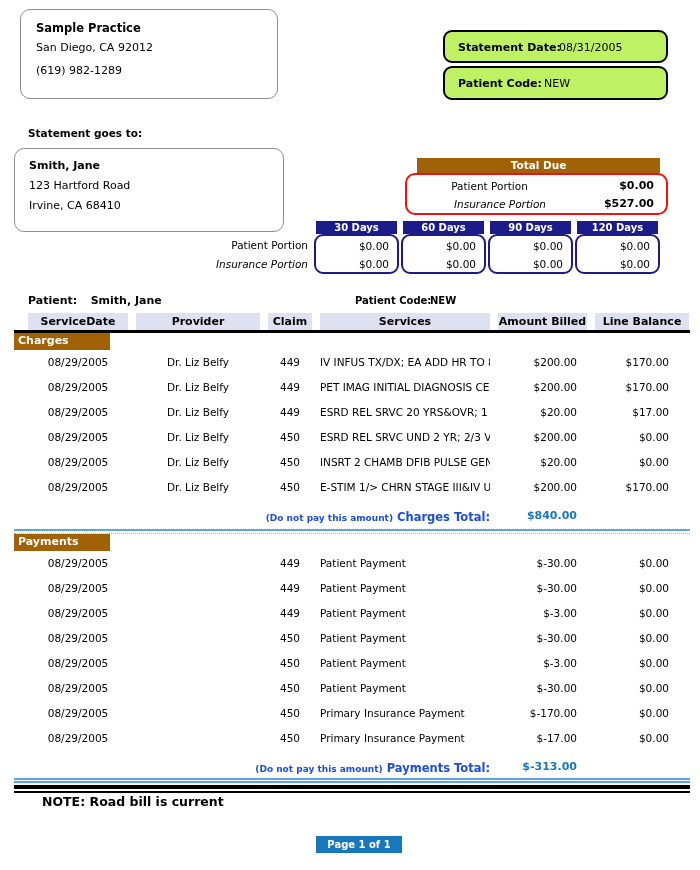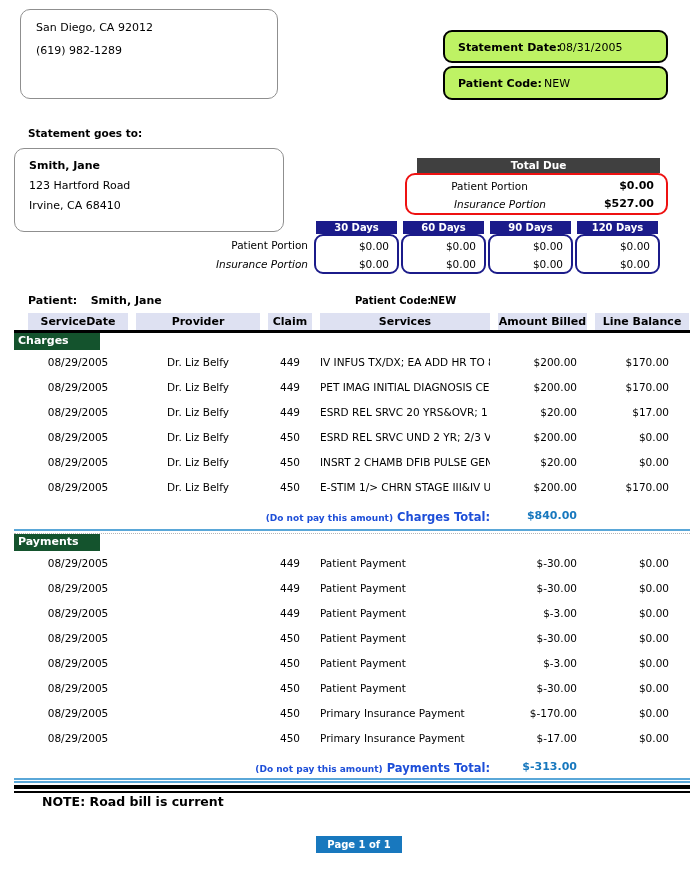--- a/index.html
+++ b/index.html
@@ -28,21 +28,21 @@
   .goes-to { position:absolute; left:28px; top:127px; font-weight:bold; font-size:10.5px; }
 
   
   .recipient-box { position:absolute; left:14px; top:148px; width:270px; height:84px;
     border:1.5px solid #8f8f8f; border-radius:10px; padding:10px 14px; background:#fff; }
   .recipient-box .rname { font-weight:bold; font-size:11px; margin-bottom:7px; }
   .recipient-box .rline { font-size:11px; margin-bottom:7px; }
 
   
   .td-header { position:absolute; left:417px; top:158px; width:243px; height:15px;
-    background:#404040; color:#fff; font-weight:bold; font-size:10.5px; text-align:center;
+    background:#a16207; color:#fff; font-weight:bold; font-size:10.5px; text-align:center;
     line-height:15px; }
   .td-box { position:absolute; left:405px; top:173px; width:263px; height:42px;
     border:2.5px solid #ee1111; border-radius:10px; background:#fff; padding-top:2px; }
   .td-row { display:flex; height:18px; line-height:18px; font-size:10.5px; }
   .td-row .td-lbl { width:165px; text-align:center; }
   .td-row .td-val { flex:1; text-align:right; padding-right:12px; font-weight:bold; font-size:11px; }
   .italic { font-style:italic;padding-left:21px; }
 
   
   .aging-labels { position:absolute; left:160px; top:236px; width:148px; text-align:right;
@@ -64,21 +64,21 @@
   .patient-line .pl-code { position:absolute; left:327px; top:1px; font-size:10px; font-weight:bold; }
   .patient-line .pl-code-val { position:absolute; left:402px; top:1px; font-size:10px; font-weight:bold; }
 
   
   .svc-table { position:absolute; left:14px; top:313px; width:676px; }
   .tbl-grid { display:grid; grid-template-columns:100px 124px 44px 170px 89px 94px;
     column-gap:8px; padding-left:14px; }
   .tbl-header > div { background:#dee1f2; font-weight:bold; font-size:11px; height:17px;
     line-height:17px; text-align:center; white-space:nowrap; overflow:hidden; }
   .black-rule { height:3px; background:#000; }
-  .section-badge { width:86px; height:17px; background:#14532d; color:#fff; font-weight:bold;
+  .section-badge { width:96px; height:17px; background:#a16207; color:#fff; font-weight:bold;
     font-size:11px; line-height:16px; padding-left:4px; margin-top:0; }
   .tbl-section.dotted-top { border-top:1px dotted #b5b5b5; }
   .tbl-row { height:25px; }
   .tbl-row > div { line-height:25px; font-size:10.5px; white-space:nowrap; overflow:hidden; }
   .c-date { text-align:center; }
   .c-prov { text-align:center; }
   .c-claim { text-align:center; }
   .c-svc { text-align:left; }
   .c-amt { text-align:right; padding-right:10px; }
   .c-bal { text-align:right; padding-right:20px; }
@@ -101,20 +101,21 @@
     background:#1878be; color:#fff; font-weight:bold; font-size:10px; text-align:center;
     line-height:17px; border:none; cursor:pointer; display:block;
     font-family:"DejaVu Sans","Liberation Sans",sans-serif; }
 </style>
 </head>
 <body>
 
 <div class="page">
 
   <div class="practice-box">
+    <div class="pname">Sample Practice</div>
     <div class="pline">San Diego, CA 92012</div>
     <div class="pphone">(619) 982-1289</div>
   </div>
 
   <div class="stmt-box date">
     <span class="lbl">Statement Date:</span>
     <span class="val">08/31/2005</span>
   </div>
   <div class="stmt-box code">
     <span class="lbl">Patient Code:</span>

